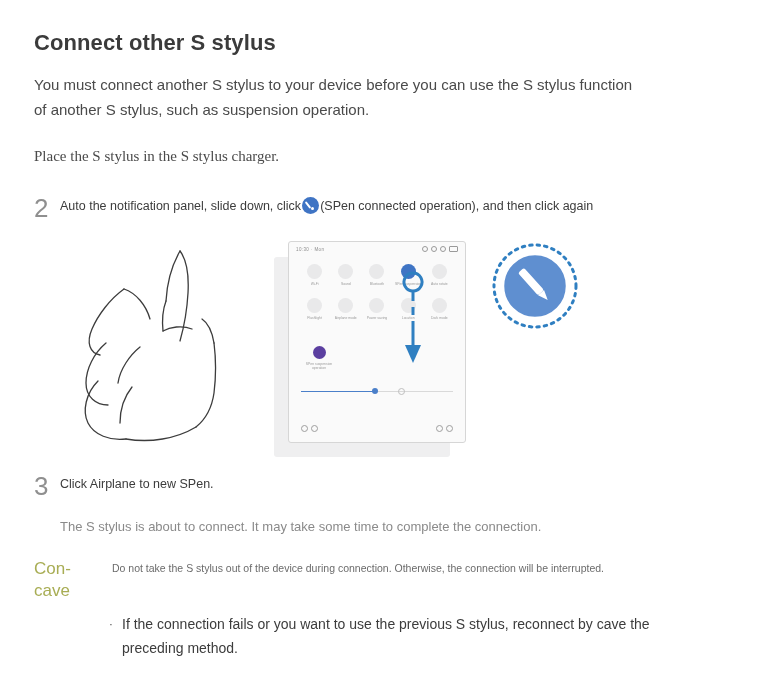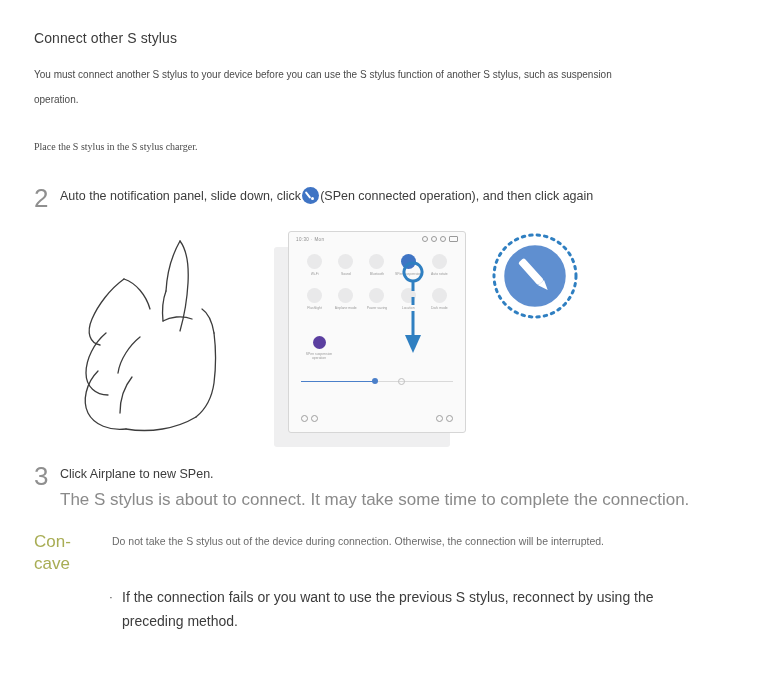--- a/index.html
+++ b/index.html
@@ -16,29 +16,29 @@
     position: relative;
   }
   .page {
     position: relative;
     width: 764px;
     height: 684px;
     box-sizing: border-box;
     padding: 0 34px;
   }
   .doc-title {
-    font-size: 14px;
+    font-size: 22px;
     color: #3b3b3b;
     margin: 0;
     padding-top: 30px;
-    font-weight: normal;
+    font-weight: bold;
     letter-spacing: 0.1px;
   }
   .para {
-    font-size: 10px;
+    font-size: 15px;
     color: #4a4a4a;
     line-height: 25px;
     margin: 16px 0 0 0;
     max-width: 600px;
   }
   .para.second {
     margin-top: 22px;
     font-family: Liberation Serif, serif;
   }
   .step {
@@ -285,24 +285,24 @@
   .badge {
     position: absolute;
     left: 458px;
     top: 12px;
     width: 86px;
     height: 86px;
   }
 
   
   .step3-note {
-    font-size: 17px;
+    font-size: 13px;
     color: #8a8a8a;
     line-height: 18px;
-    margin-top: 7px;
+    margin-top: 24px;
   }
   .caution {
     display: flex;
     align-items: flex-start;
     margin-top: 22px;
   }
   .caution-label {
     flex: 0 0 78px;
     font-size: 17px;
     color: #a8ad54;
@@ -490,16 +490,16 @@
       <div>Con-</div>
       <div>cave</div>
     </div>
     <div class="caution-body">
       <p>Do not take the S stylus out of the device during connection. Otherwise, the connection will be interrupted.</p>
     </div>
   </div>
 
   <div class="bullet-row">
     <div class="bullet-dot">·</div>
-    <div class="bullet-text">If the connection fails or you want to use the previous S stylus, reconnect by using the preceding method.</div>
+    <div class="bullet-text">If the connection fails or you want to use the previous S stylus, reconnect by cave the preceding method.</div>
   </div>
 
 </div>
 
 </body></html>

